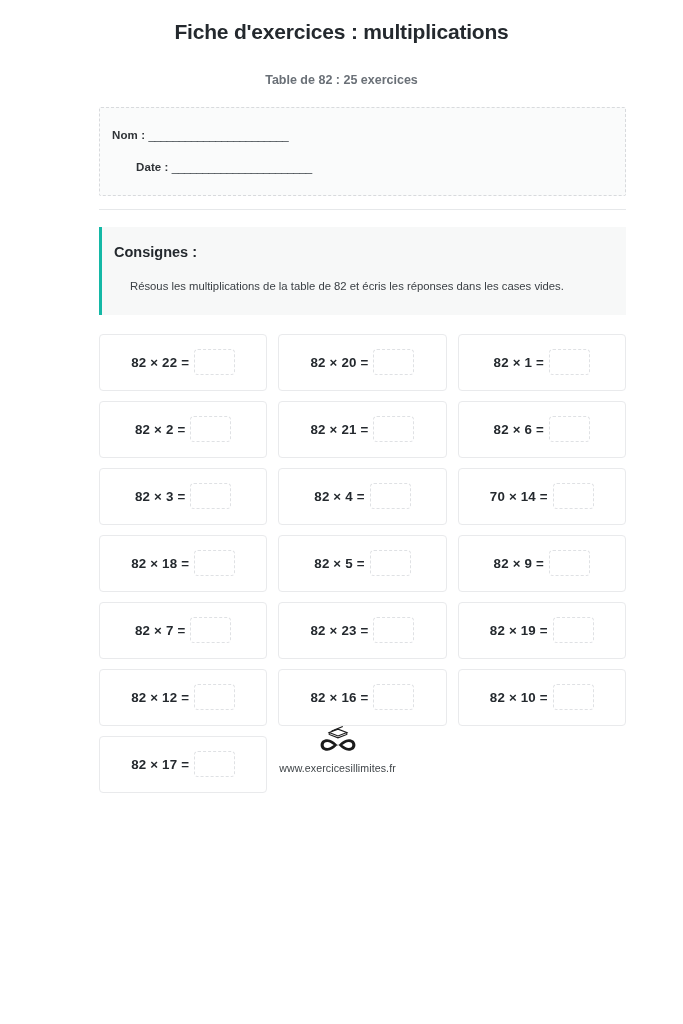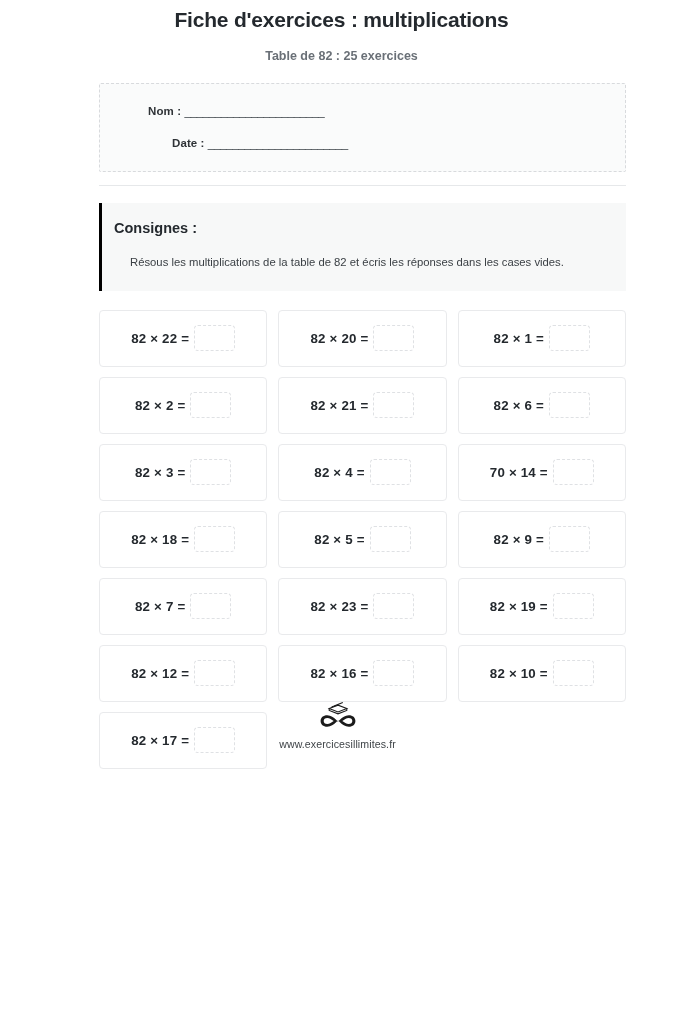--- a/index.html
+++ b/index.html
@@ -27,21 +27,21 @@
   
   .header {
     padding-top: 7px;
     text-align: center;
   }
   .worksheet-title {
     font-size: 21px;
     font-weight: bold;
     color: #24292e;
     letter-spacing: -0.2px;
-    margin: 0;
+    margin: 12px;
     line-height: 26px;
   }
   .worksheet-subtitle {
     font-size: 12.5px;
     font-weight: bold;
     color: #6a7077;
     margin: 0;
     padding-top: 15px;
     line-height: 16px;
   }
@@ -58,41 +58,41 @@
   .identity-row {
     font-size: 11.5px;
     font-weight: bold;
     color: #2f3337;
     line-height: 16px;
     white-space: nowrap;
     margin-bottom: 16px;
     letter-spacing: 0.1px;
   }
   .identity-row:last-child { margin-bottom: 0; padding-left: 24px; }
-  .identity-label { display: inline-block; margin-left: 36px; }
+  .identity-label { display: inline-block; }
   .identity-rule {
     display: inline-block;
     color: #4d5358;
     letter-spacing: -0.6px;
     font-weight: normal;
     font-size: 12px;
     vertical-align: baseline;
   }
 
   .divider {
     margin: 13px 57px 0 99px;
     height: 1px;
     background: #e6e8ea;
   }
 
   
   .instructions {
     margin: 17px 57px 0 99px;
     background: #f7f8f8;
-    border-left: 3px solid #000000;
+    border-left: 3px solid #14b8a6;
     height: 88px;
     padding: 16px 14px 0 12px;
   }
   .instructions-title {
     font-size: 14.5px;
     font-weight: bold;
     color: #24292e;
     margin: 0 0 8px 0;
     line-height: 19px;
   }

